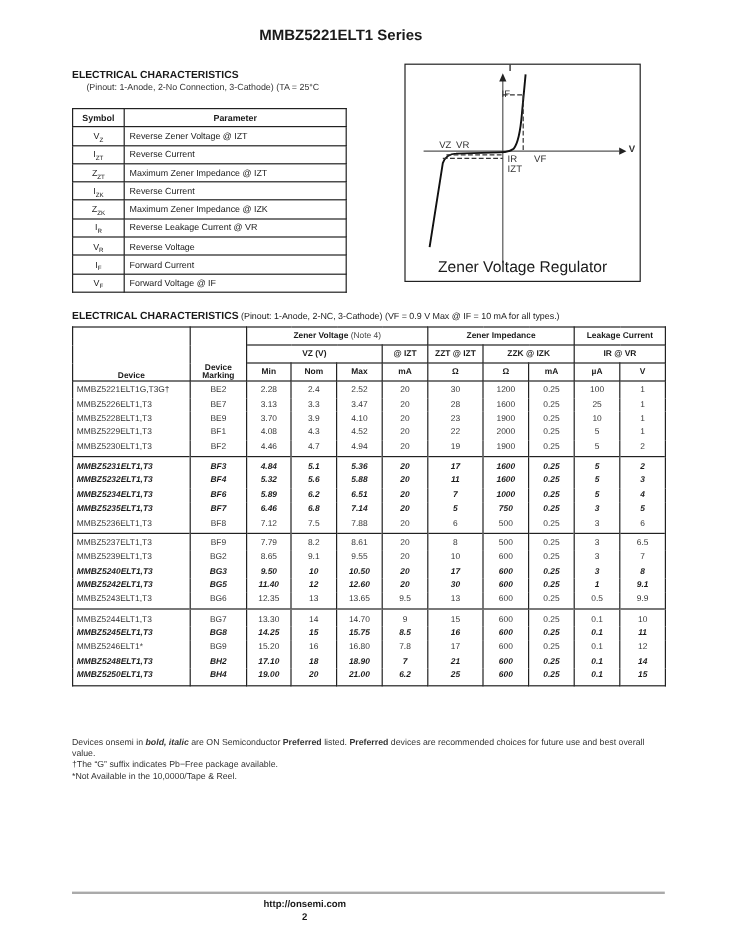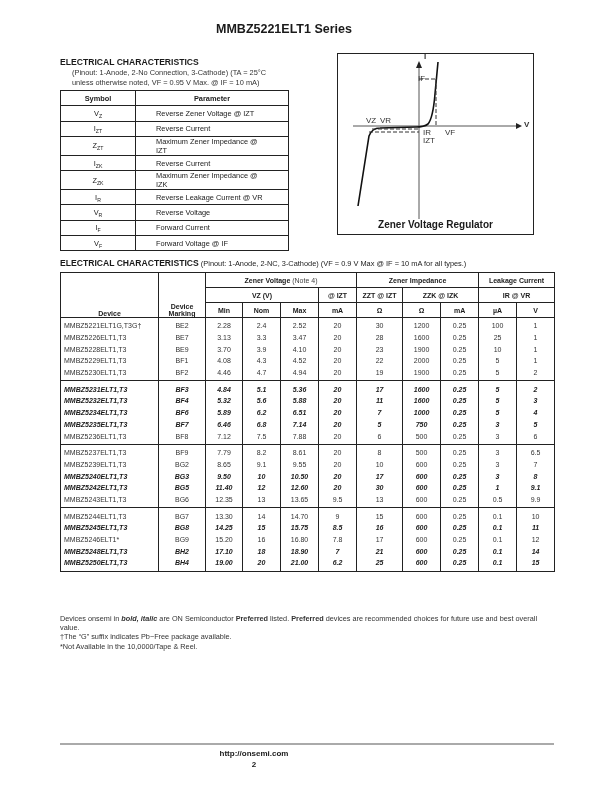--- a/index.html
+++ b/index.html
@@ -3,26 +3,26 @@
 <meta charset="utf-8">
 <style>
   html,body{margin:0;padding:0;background:#fff;}
   body{width:612px;height:792px;position:relative;overflow:hidden;font-family:"Liberation Sans",sans-serif;color:#1a1a1a;}
   .title{position:absolute;top:22px;left:0;width:568px;text-align:center;font-weight:bold;font-size:12.5px;}
   .ec1-head{position:absolute;left:60px;top:57px;font-weight:bold;font-size:8.6px;}
   .ec1-sub{position:absolute;left:72px;top:68px;width:240px;font-size:7.4px;line-height:10px;color:#333;}
   sub{font-size:70%;vertical-align:-2px;line-height:0;}
   table{border-collapse:collapse;}
   .sym{position:absolute;left:60px;top:90px;width:229px;font-size:7.4px;}
-  .sym td,.sym th{border:1px solid #222;height:14.3px;padding:0 20px;}
+  .sym td,.sym th{border:1px solid #222;height:14.3px;padding:0 4px;}
   .sym th{font-weight:bold;text-align:center;font-size:7.4px;}
   .sym td.s{text-align:center;width:34px;}
   .graph{position:absolute;left:337px;top:53px;width:195px;height:180px;border:1px solid #222;}
   .graph svg{position:absolute;left:0;top:0;}
-  .graph .cap{position:absolute;bottom:4px;left:0;width:100%;text-align:center;font-weight:bold;font-size:10px;}
+  .graph .cap{position:absolute;bottom:4px;left:0;width:100%;text-align:center;font-weight:normal;font-size:13px;}
   .gl{position:absolute;font-size:8px;color:#333;}
   .ec2-head{position:absolute;left:60px;top:258px;font-size:7.4px;}
   .ec2-head b{font-size:8.6px;}
   .main{position:absolute;left:60px;top:272px;width:494px;font-size:7px;table-layout:fixed;}
   .main td,.main th{padding:0;text-align:center;height:11.7px;}
   .main th{font-weight:bold;font-size:7px;border:1px solid #222;height:14px;}
   .main th .n{font-weight:normal;color:#444;}
   .main td{border-left:1px solid #222;border-right:1px solid #222;color:#333;}
   .main td.dev{text-align:left;padding-left:3px;}
   .main tr.pref td{font-weight:bold;font-style:italic;color:#1a1a1a;}
@@ -34,21 +34,20 @@
   .foot{position:absolute;top:748px;left:0;width:508px;text-align:center;font-weight:bold;font-size:8px;line-height:11px;}
 </style>
 </head>
 <body>
 
 <div class="title">MMBZ5221ELT1 Series</div>
 
 <div class="ec1-head">ELECTRICAL CHARACTERISTICS</div>
 <div class="ec1-sub">
   <div>(Pinout: 1-Anode, 2-No Connection, 3-Cathode) (TA = 25°C</div>
-  <div>unless otherwise noted, VF = 0.95 V Max. @ IF = 10 mA)</div>
 </div>
 
 <table class="sym">
   <tbody>
       <tr>
     <th>Symbol</th>
     <th>Parameter</th>
   </tr>
   </tbody>
     <tbody id="sym-body">

